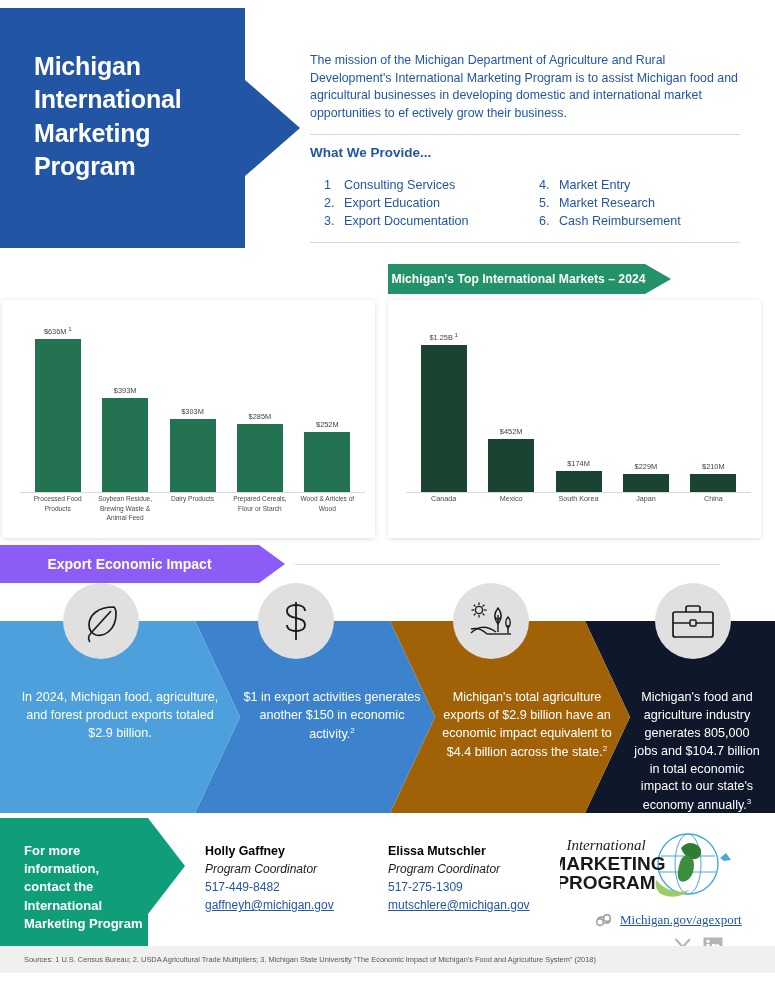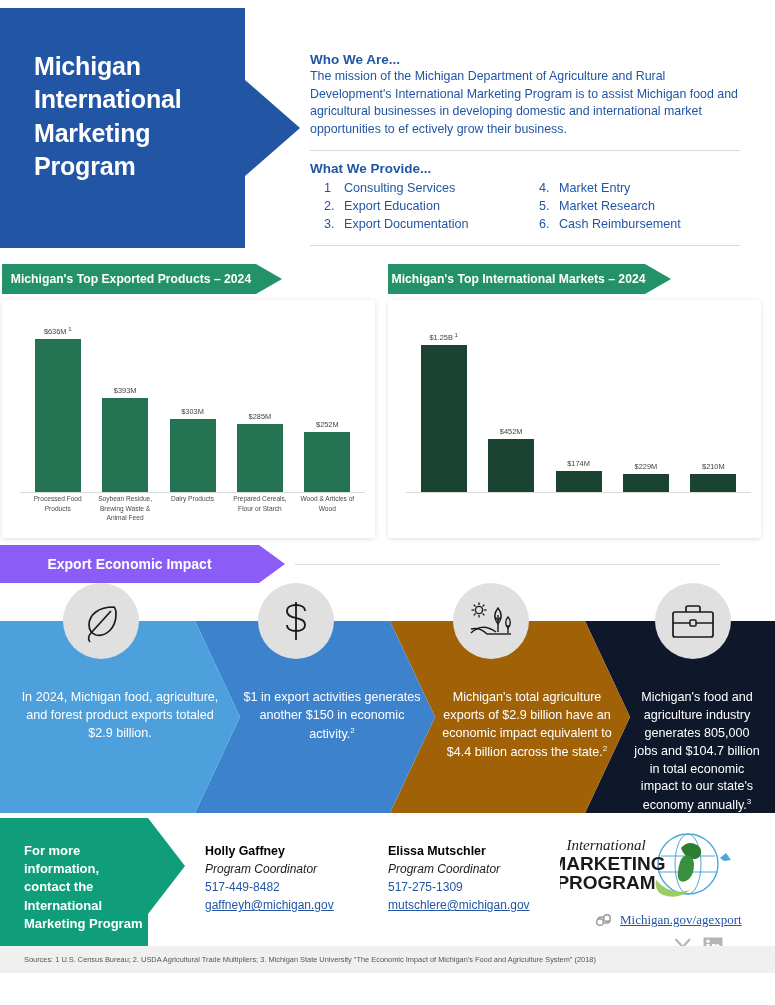--- a/index.html
+++ b/index.html
@@ -23,21 +23,21 @@
     position: absolute; left: 34px; top: 50px;
     width: 200px;
     color: #ffffff;
     font-size: 25px; font-weight: bold; line-height: 1.33;
     letter-spacing: -0.2px;
   }
   .header-right { position: absolute; left: 310px; top: 52px; width: 430px; }
   .who-title { color: #2256a5; font-size: 13.5px; font-weight: bold; margin-bottom: 1px; }
   .who-body { color: #2256a5; font-size: 12.4px; line-height: 1.43; }
   .hdr-divider { height: 1px; background: #d8d8d8; margin: 11px 0 10px 0; }
-  .provide-title { color: #2256a5; font-size: 13.5px; font-weight: bold; margin-bottom: 4px; }
+  .provide-title { color: #2256a5; font-size: 13.5px; font-weight: bold; margin-bottom: 17px; }
   .provide-cols { display: flex; }
   .provide-col { width: 215px; }
   .provide-item { display: flex; color: #2256a5; font-size: 12.6px; line-height: 1.42; padding-left: 14px; }
   .provide-num { width: 20px; flex: none; }
   .hdr-divider2 { height: 1px; background: #d8d8d8; margin-top: 11px; }
 
   
   .charts { position: relative; height: 285px; }
   .chart-panel { position: absolute; top: 0; width: 373px; height: 282px; }
   .chart-panel.left  { left: 2px; }
@@ -135,21 +135,20 @@
   .sources-text { font-size: 7.4px; color: #555555; padding-left: 24px; }
 </style>
 </head>
 <body>
 
 <div class="header">
   <div class="header-arrow"></div>
   <div class="header-title">Michigan International Marketing Program</div>
 
   <div class="header-right">
-    <div class="who-title">Who We Are...</div>
     <div class="who-body">The mission of the Michigan Department of Agriculture and Rural Development's International Marketing Program is to assist Michigan food and agricultural businesses in developing domestic and international market opportunities to ef ectively grow their business.</div>
     <div class="hdr-divider"></div>
     <div class="provide-title">What We Provide...</div>
     <div class="provide-cols">
       <div class="provide-col">
         <div class="provide-item">
           <span class="provide-num">1</span>
           <span>Consulting Services</span>
         </div>
         <div class="provide-item">
@@ -176,21 +175,20 @@
         </div>
       </div>
     </div>
     <div class="hdr-divider2"></div>
   </div>
 </div>
 
 <div class="charts">
 
   <div class="chart-panel left">
-    <div class="chart-banner">Michigan's Top Exported Products – 2024</div>
     <div class="chart-card left-chart">
       <div class="plot">
         <div class="bars" id="left-bars">
             <div class="bar-slot">
               <div class="bar-val">$636M<sup> 1</sup></div>
               <div class="bar" style="height: 153px;"></div>
             </div>
             <div class="bar-slot">
               <div class="bar-val">$393M</div>
               <div class="bar" style="height: 94px;"></div>
@@ -241,20 +239,27 @@
               <div class="bar-val">$229M</div>
               <div class="bar" style="height: 18px;"></div>
             </div>
             <div class="bar-slot">
               <div class="bar-val">$210M</div>
               <div class="bar" style="height: 18px;"></div>
             </div>
           </div>
       </div>
       <div class="axis-line"></div>
+      <div class="cats" id="right-cats">
+          <div class="cat big">Canada</div>
+          <div class="cat big">Mexico</div>
+          <div class="cat big">South Korea</div>
+          <div class="cat big">Japan</div>
+          <div class="cat big">China</div>
+        </div>
     </div>
   </div>
 
 </div>
 
 <div class="impact">
   <div class="impact-banner">Export Economic Impact</div>
   <div class="impact-rule"></div>
   <div class="panels" id="impact-panels">
       <div class="panel" style="left: 0px; width: 240px; background: rgb(77, 160, 220); z-index: 10; clip-path: polygon(0px 0px, 195px 0px, 240px 96px, 195px 192px, 0px 192px);">

